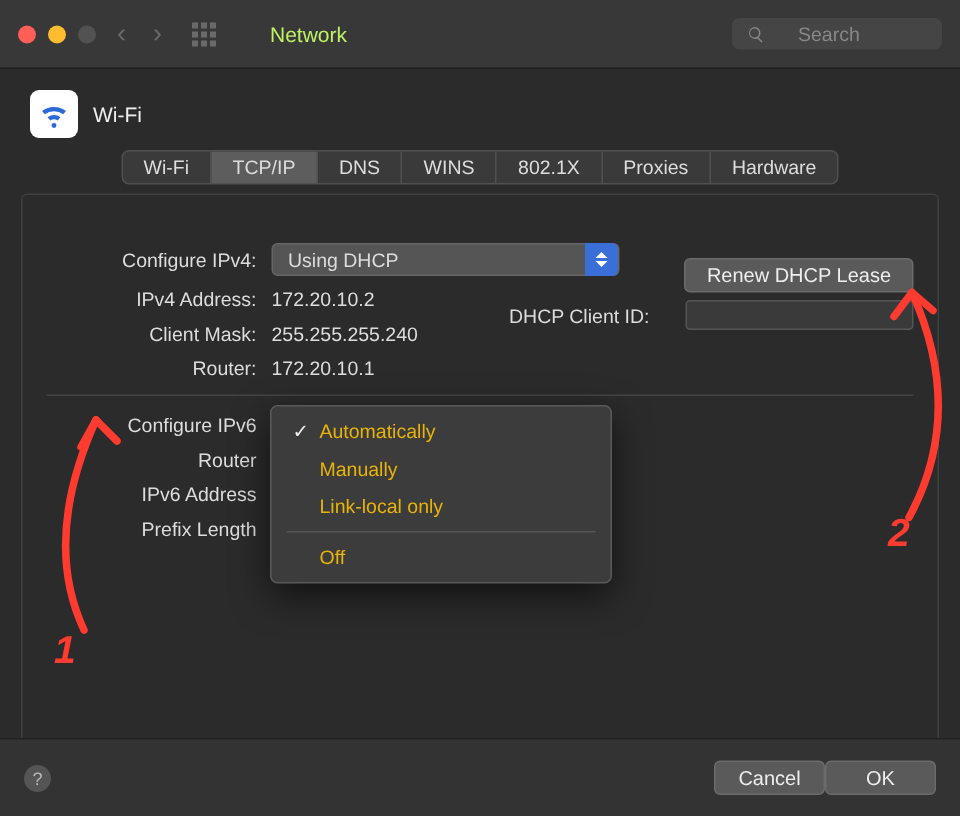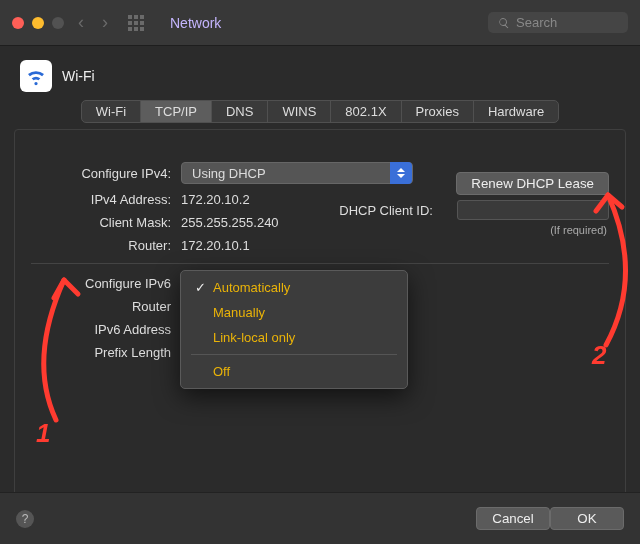--- a/index.html
+++ b/index.html
@@ -8,23 +8,23 @@
   
   .titlebar { height: 46px; background: #383838; display: flex; align-items: center; padding: 0 12px; gap: 10px; border-bottom: 1px solid #1e1e1e; }
   .traffic { display: flex; gap: 8px; }
   .dot { width: 12px; height: 12px; border-radius: 50%; }
   .dot.red { background: #ff5f57; }
   .dot.yellow { background: #febc2e; }
   .dot.green { background: #525252; }
   .nav-back, .nav-fwd { color: #6a6a6a; font-size: 18px; padding: 0 4px; }
   .grid-icon { display: grid; grid-template-columns: repeat(3, 4px); grid-template-rows: repeat(3, 4px); gap: 2px; margin: 0 6px; }
   .grid-icon span { background: #6a6a6a; width: 4px; height: 4px; }
-  .title { color: #c4b5fd; font-size: 14px; font-weight: 500; margin-left: 10px; }
+  .title { color: #bef264; font-size: 14px; font-weight: 500; margin-left: 20px; }
   .spacer { flex: 1; }
-  .search { display: flex; align-items: center; background: #454545; border-radius: 5px; padding: 3px 10px; min-width: 140px; color: #888; gap: 6px; }
+  .search { display: flex; align-items: center; background: #454545; border-radius: 5px; padding: 3px 10px; min-width: 140px; color: #888; gap: 22px; }
   .search svg { width: 12px; height: 12px; fill: #888; }
 
   
   .hdr { display: flex; align-items: center; gap: 10px; padding: 14px 18px 8px 20px; }
   .wifi-icon { width: 32px; height: 32px; background: #fff; border-radius: 6px; display: flex; align-items: center; justify-content: center; }
   .wifi-icon svg { width: 22px; height: 22px; fill: #2a6ad6; }
   .hdr-title { font-size: 14px; color: #eee; }
 
   
   .tabs { margin: 0 auto 6px auto; width: fit-content; }
@@ -149,21 +149,20 @@
     <div class="val">172.20.10.1</div>
   </div>
 
   <div class="renew-area">
     <button class="btn">Renew DHCP Lease</button>
   </div>
   <div class="client-id">
     <span>DHCP Client ID:</span>
     <input type="text" value="" style="">
   </div>
-  <div class="hint">(If required)</div>
 
   <div class="sep"></div>
 
   <div class="row">
     <div class="lbl">Configure IPv6</div>
   </div>
   <div class="row">
     <div class="lbl">Router</div>
   </div>
   <div class="row">

